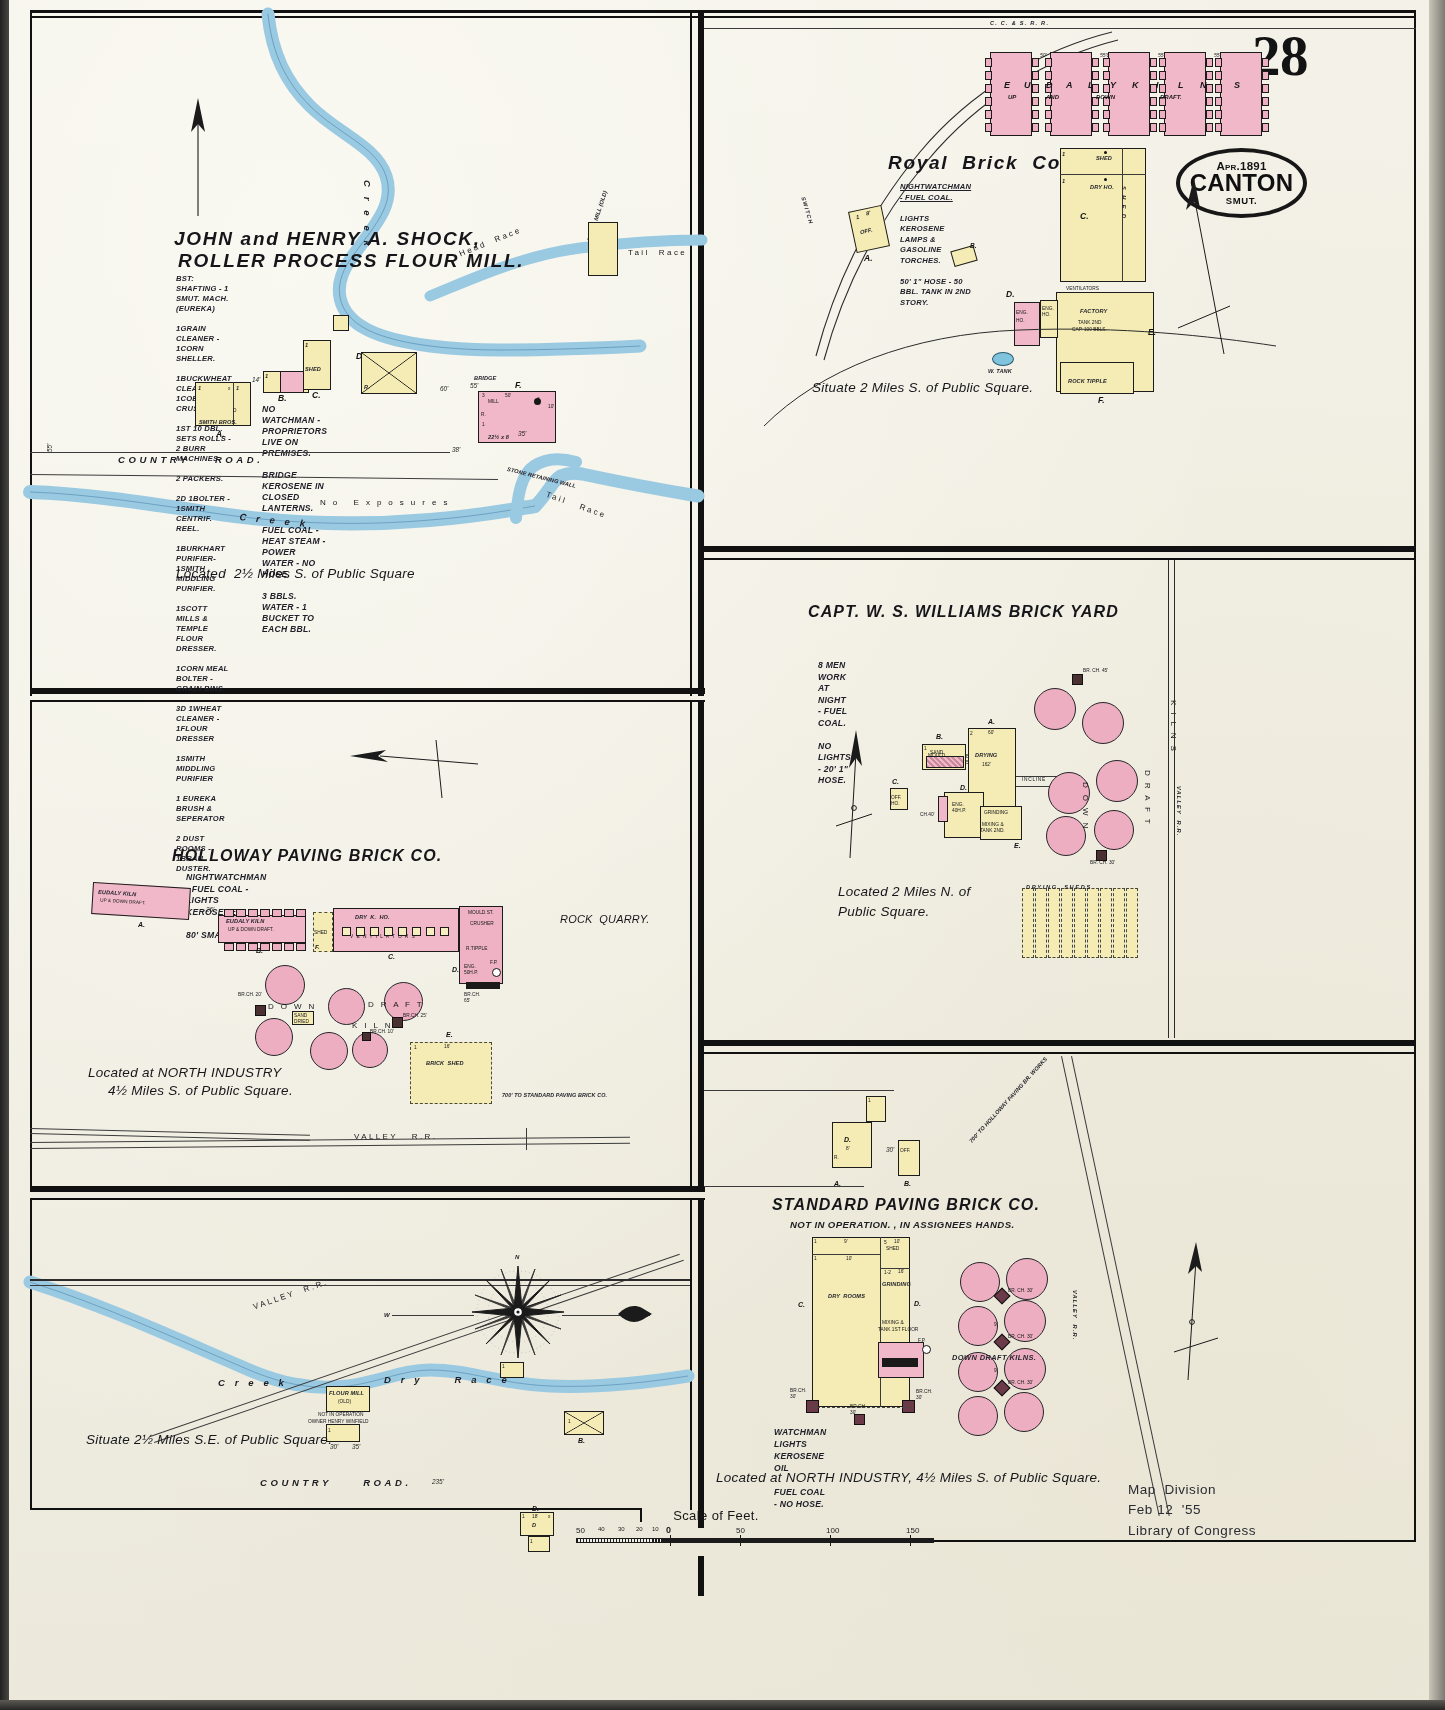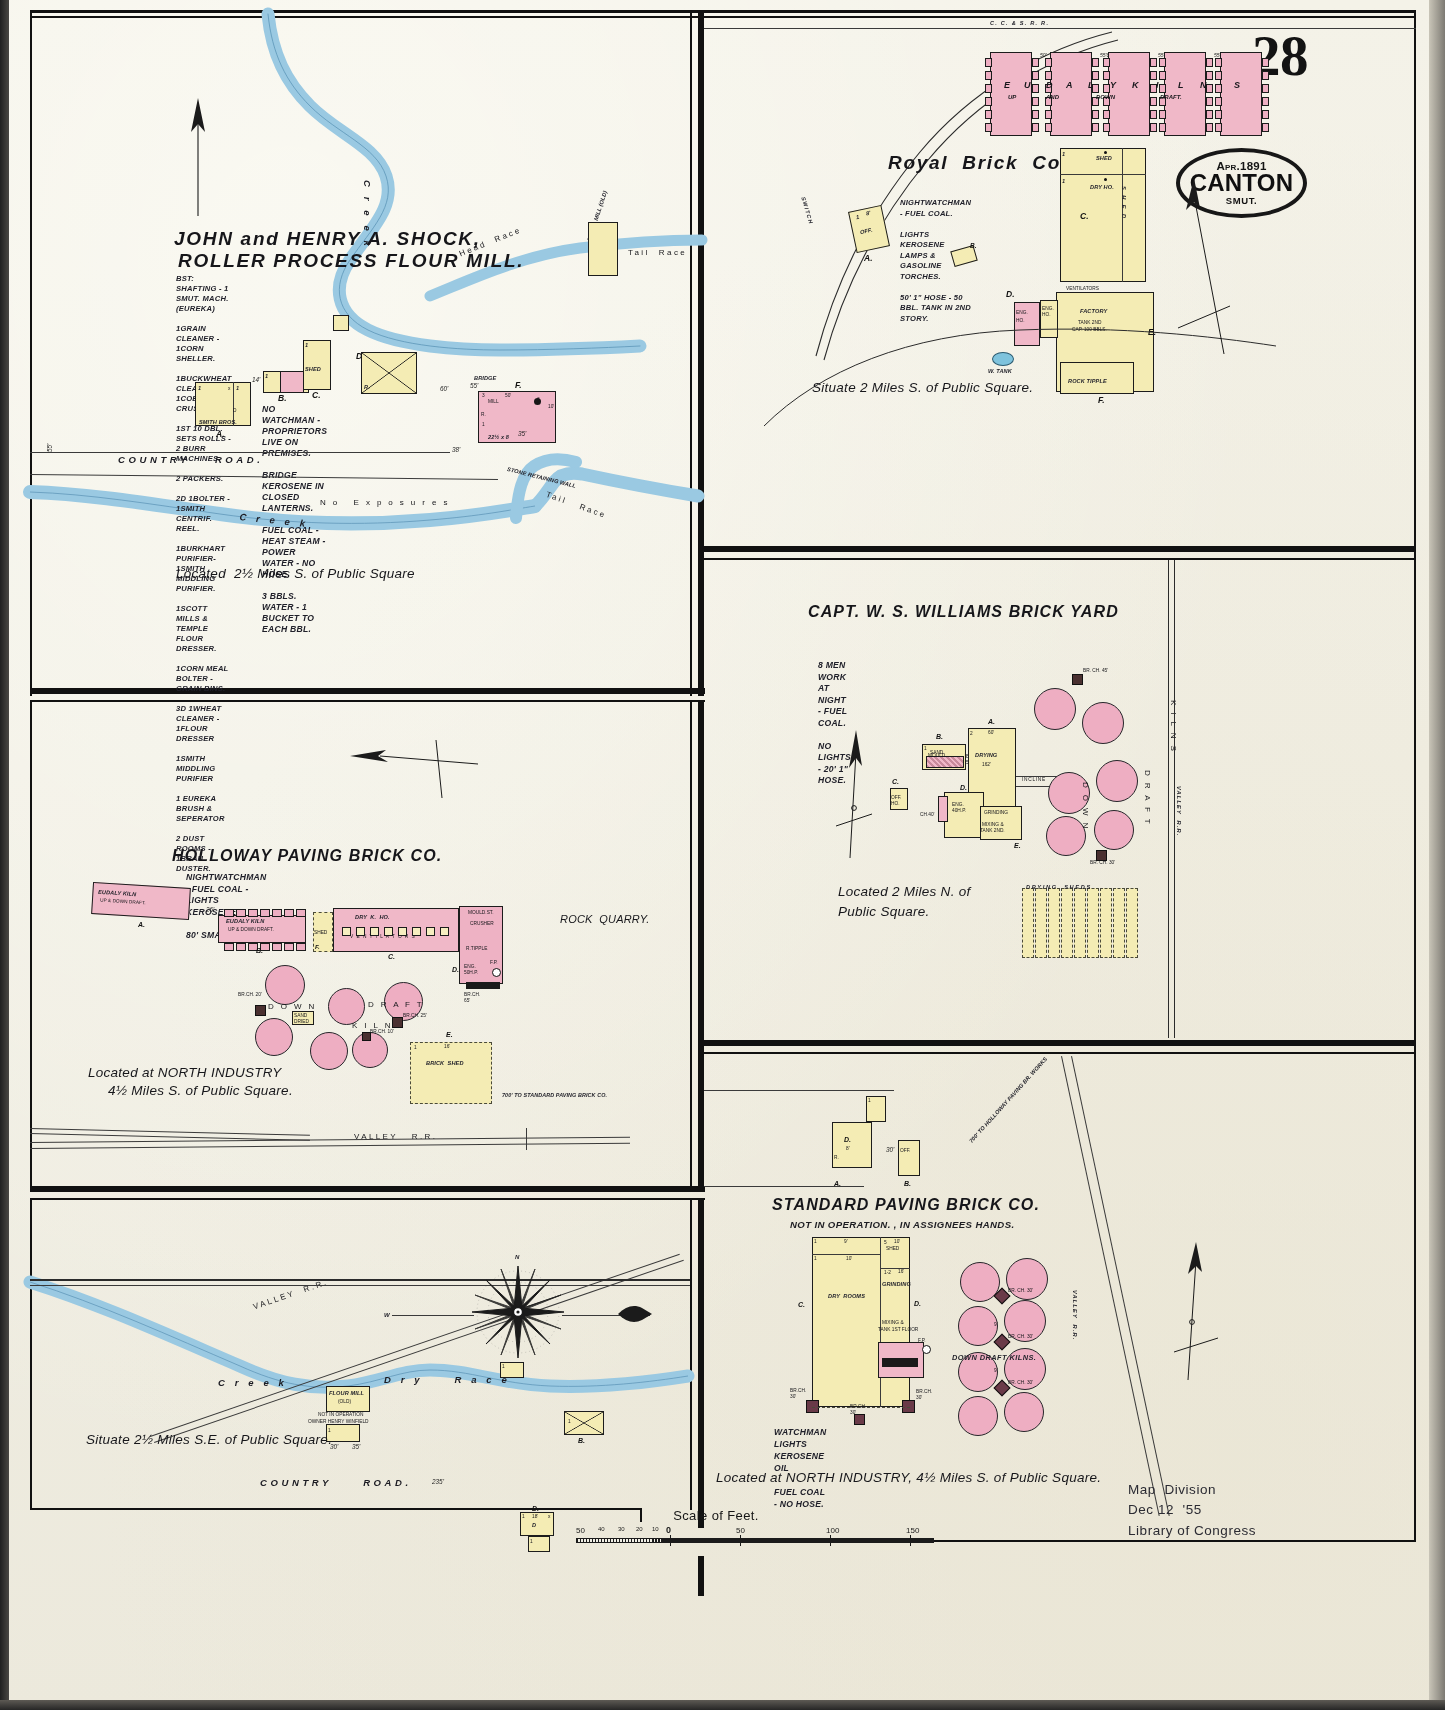--- a/index.html
+++ b/index.html
@@ -400,21 +400,21 @@
         <div class="t" style="left:1200px;top:80px;font-style:italic;font-weight:700;font-size:9px;">N</div>
         <div class="t" style="left:1234px;top:80px;font-style:italic;font-weight:700;font-size:9px;">S</div>
         <div class="t" style="left:1008px;top:94px;font-style:italic;font-weight:700;font-size:6px;">UP</div>
         <div class="t" style="left:1046px;top:94px;font-style:italic;font-weight:700;font-size:6px;">AND</div>
         <div class="t" style="left:1096px;top:94px;font-style:italic;font-weight:700;font-size:6px;">DOWN</div>
         <div class="t" style="left:1160px;top:94px;font-style:italic;font-weight:700;font-size:6px;">DRAFT.</div>
       </div>
 
     <div class="t title" style="left:888px;top:152px;">Royal  Brick  Co.</div>
     <div id="rb-notes" style="position: absolute; left: 900px; top: 182px; line-height: 10.5px;">
-        <div class="note" style="position:relative;top:0px;margin-top:16px;">NIGHTWATCHMAN - FUEL COAL.</div>
+        <div class="note" style="position:relative;top:0px;margin-top:0px;text-decoration:underline;">NIGHTWATCHMAN - FUEL COAL.</div>
         <div class="note" style="position:relative;top:10.5px;margin-top:0px;">LIGHTS KEROSENE LAMPS &amp; GASOLINE TORCHES.</div>
         <div class="note" style="position:relative;top:21px;margin-top:0px;">50' 1" HOSE - 50 BBL. TANK IN 2ND STORY.</div>
       </div>
 
     <div class="bldg yellow" style="left:852px;top:208px;width:34px;height:42px;transform:rotate(-12deg);"></div>
     <div class="t tiny" style="left:856px;top:214px;transform:rotate(-12deg);">1</div>
     <div class="t tiny" style="left:866px;top:210px;transform:rotate(-12deg);">8'</div>
     <div class="t tiny" style="left:860px;top:228px;transform:rotate(-12deg);">OFF.</div>
     <div class="t bldgltr" style="left:864px;top:254px;">A.</div>
 
@@ -885,17 +885,17 @@
         <div style="position:absolute;left:254px;top:9px;width:1.4px;height:11px;background:#1b1b1b;"></div>
         <div class="t" style="left:330px;top:0px;font-size:8px;color:#1b1b1b;">150</div>
         <div style="position:absolute;left:334px;top:9px;width:1.4px;height:11px;background:#1b1b1b;"></div>
         <div style="position:absolute;left:94px;top:9px;width:1.4px;height:11px;background:#1b1b1b;"></div>
         <div style="position:absolute;left:278px;top:12px;width:80px;height:5px;background:#1b1b1b;"></div>
       </div>
   </div>
 
   <div id="lcstamp">
     <div>Map  Division</div>
-    <div>Dec 12  '55</div>
+    <div>Feb 12  '55</div>
     <div>Library of Congress</div>
   </div>
 
 </div>
 
 </body></html>

